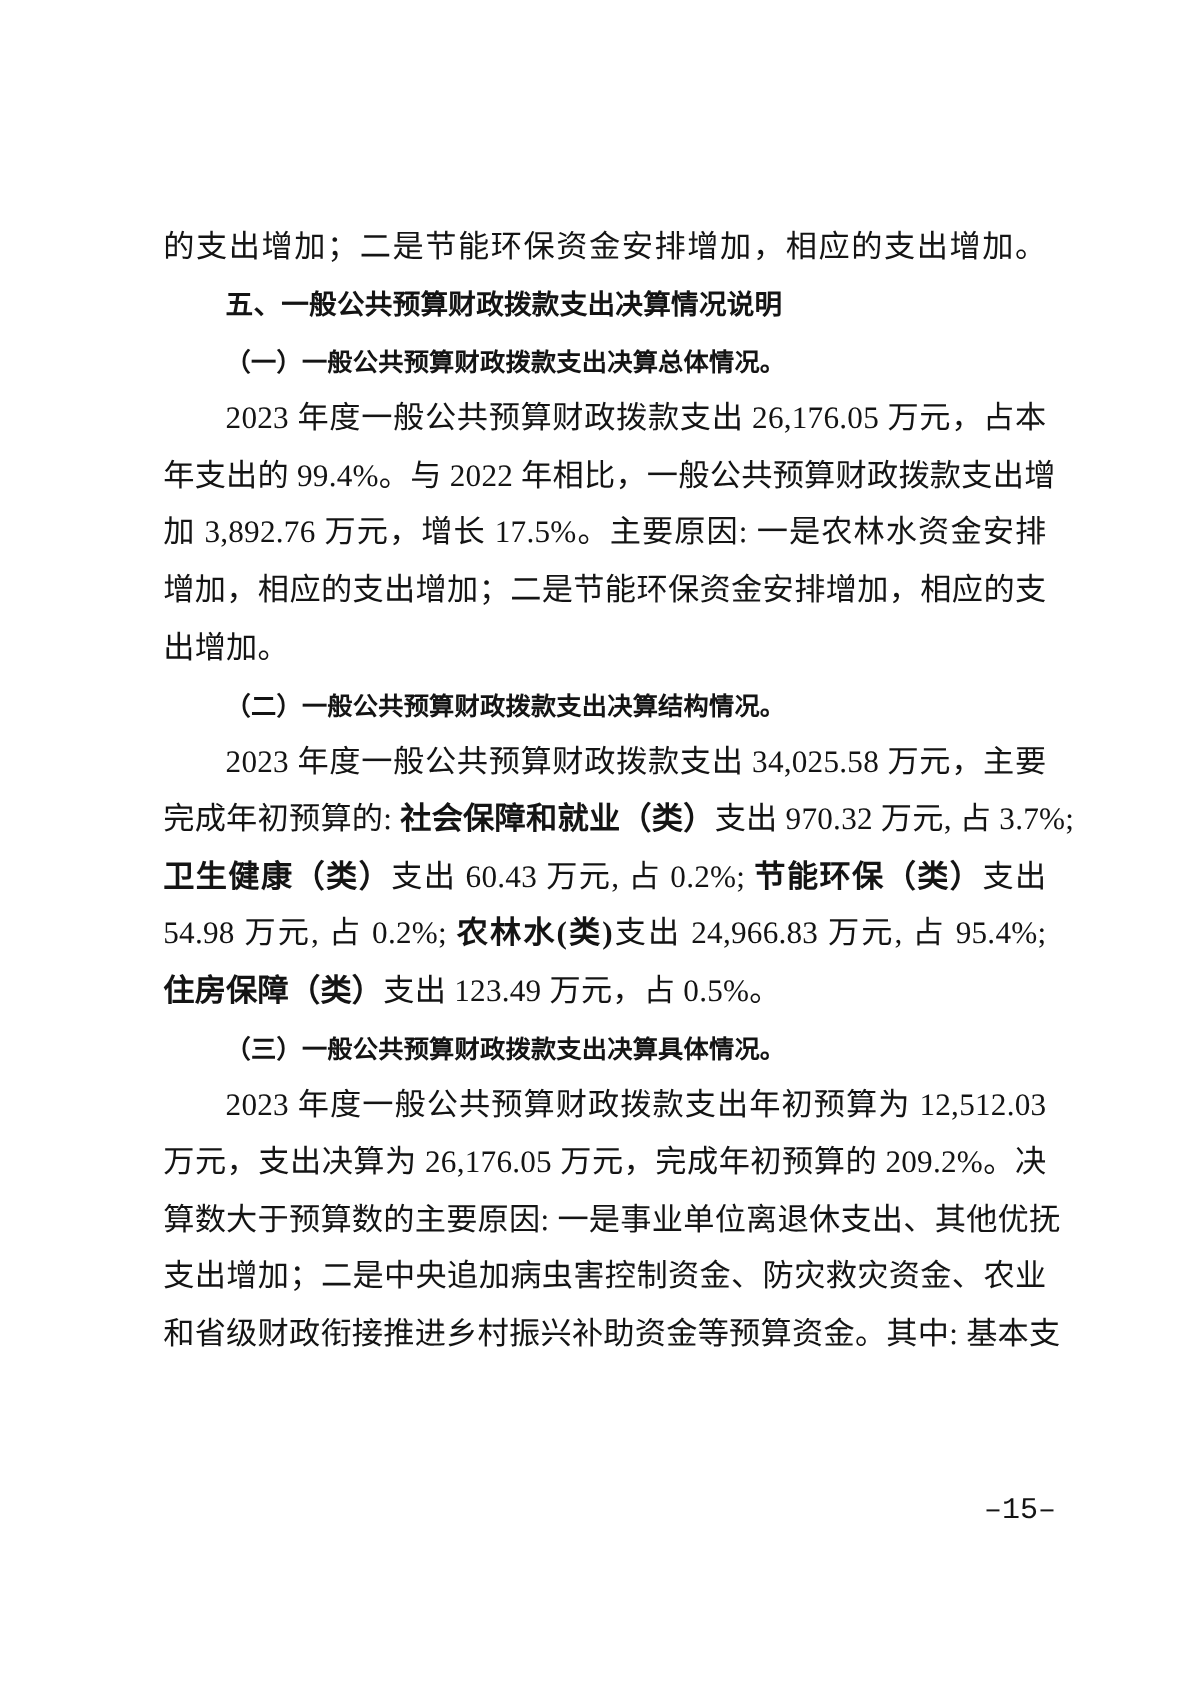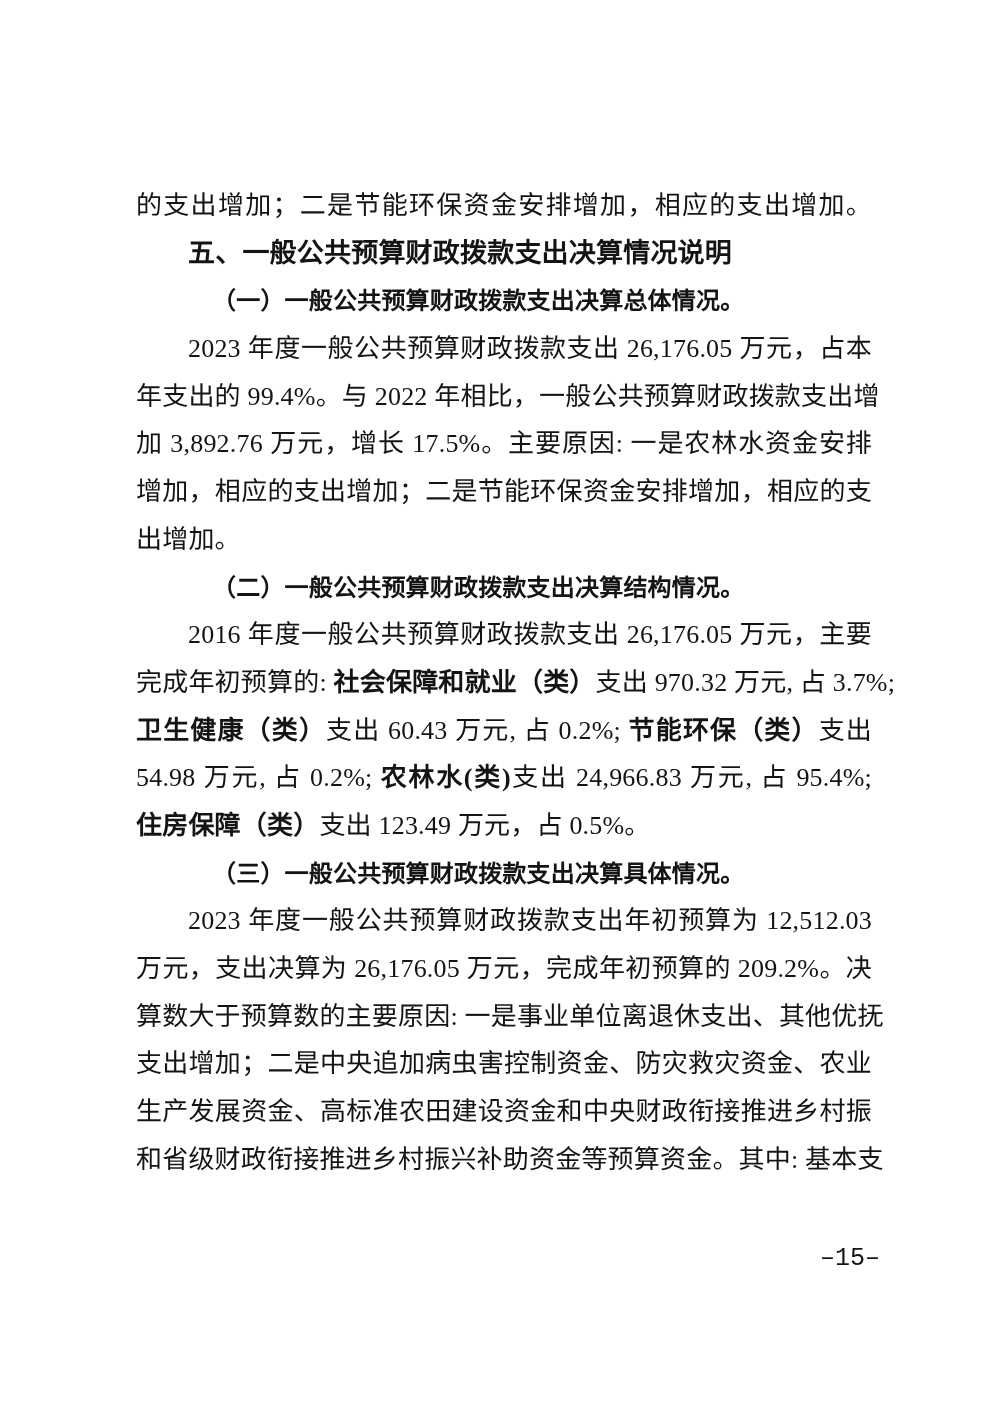--- a/index.html
+++ b/index.html
@@ -32,26 +32,25 @@
   }
   .line.fill {
     text-align-last: justify;
   }
   .line.indent {
     text-indent: 2em;
   }
   .line.h-sans span {
     font-family: Liberation Serif, serif;
     font-weight: 700;
-    font-size: 27px;
+    font-size: 23px;
   }
   .line.h-serif span {
     font-weight: 700;
-    font-size: 24px;
-    margin-left: 24px;
+    font-size: 21px;
   }
   .line span.b {
     font-weight: 700;
   }
   .footer {
     position: absolute;
     top: 1244px;
     right: 120px;
     font-size: 25px;
     line-height: 30px;
@@ -66,27 +65,26 @@
   <main class="content">
       <div class="line body fill"><span>的支出增加；二是节能环保资金安排增加，相应的支出增加。</span></div>
       <div class="line h-sans indent"><span class="b">五、一般公共预算财政拨款支出决算情况说明</span></div>
       <div class="line h-serif indent"><span class="b">（一）一般公共预算财政拨款支出决算总体情况。</span></div>
       <div class="line body indent fill"><span>2023 年度一般公共预算财政拨款支出 26,176.05 万元，占本</span></div>
       <div class="line body fill"><span>年支出的 99.4%。与 2022 年相比，一般公共预算财政拨款支出增</span></div>
       <div class="line body fill"><span>加 3,892.76 万元，增长 17.5%。主要原因: 一是农林水资金安排</span></div>
       <div class="line body fill"><span>增加，相应的支出增加；二是节能环保资金安排增加，相应的支</span></div>
       <div class="line body"><span>出增加。</span></div>
       <div class="line h-serif indent"><span class="b">（二）一般公共预算财政拨款支出决算结构情况。</span></div>
-      <div class="line body indent fill"><span>2016 年度一般公共预算财政拨款支出 26,176.05 万元，主要</span></div>
+      <div class="line body indent fill"><span>2023 年度一般公共预算财政拨款支出 34,025.58 万元，主要</span></div>
       <div class="line body fill"><span>完成年初预算的: </span><span class="b">社会保障和就业（类）</span><span>支出 970.32 万元, 占 3.7%;</span></div>
       <div class="line body fill"><span class="b">卫生健康（类）</span><span>支出 60.43 万元, 占 0.2%; </span><span class="b">节能环保（类）</span><span>支出</span></div>
       <div class="line body fill"><span>54.98 万元, 占 0.2%; </span><span class="b">农林水(类)</span><span>支出 24,966.83 万元, 占 95.4%;</span></div>
       <div class="line body"><span class="b">住房保障（类）</span><span>支出 123.49 万元，占 0.5%。</span></div>
       <div class="line h-serif indent"><span class="b">（三）一般公共预算财政拨款支出决算具体情况。</span></div>
       <div class="line body indent fill"><span>2023 年度一般公共预算财政拨款支出年初预算为 12,512.03</span></div>
       <div class="line body fill"><span>万元，支出决算为 26,176.05 万元，完成年初预算的 209.2%。决</span></div>
       <div class="line body fill"><span>算数大于预算数的主要原因: 一是事业单位离退休支出、其他优抚</span></div>
       <div class="line body fill"><span>支出增加；二是中央追加病虫害控制资金、防灾救灾资金、农业</span></div>
-      <div class="line body fill"><span>生产发展资金、高标准农田建设资金和中央财政衔接推进乡村振</span></div>
       <div class="line body fill"><span>和省级财政衔接推进乡村振兴补助资金等预算资金。其中: 基本支</span></div>
     </main>
   <div class="footer">–15–</div>
 </div>
 
 </body></html>

